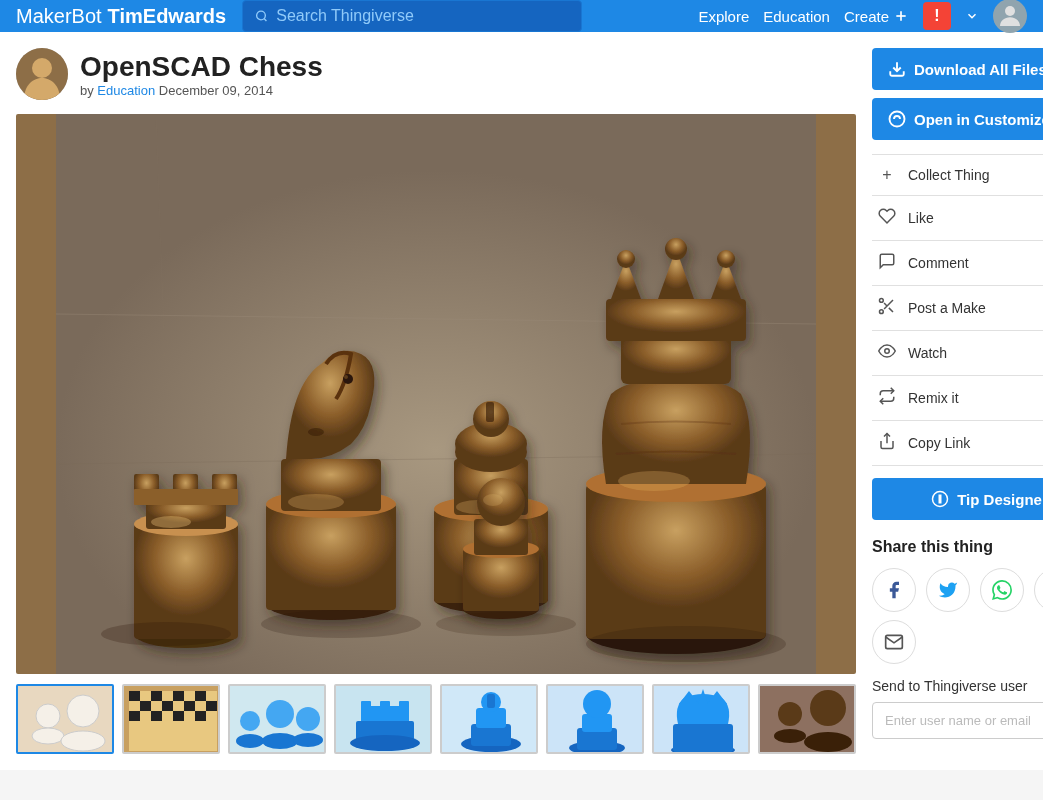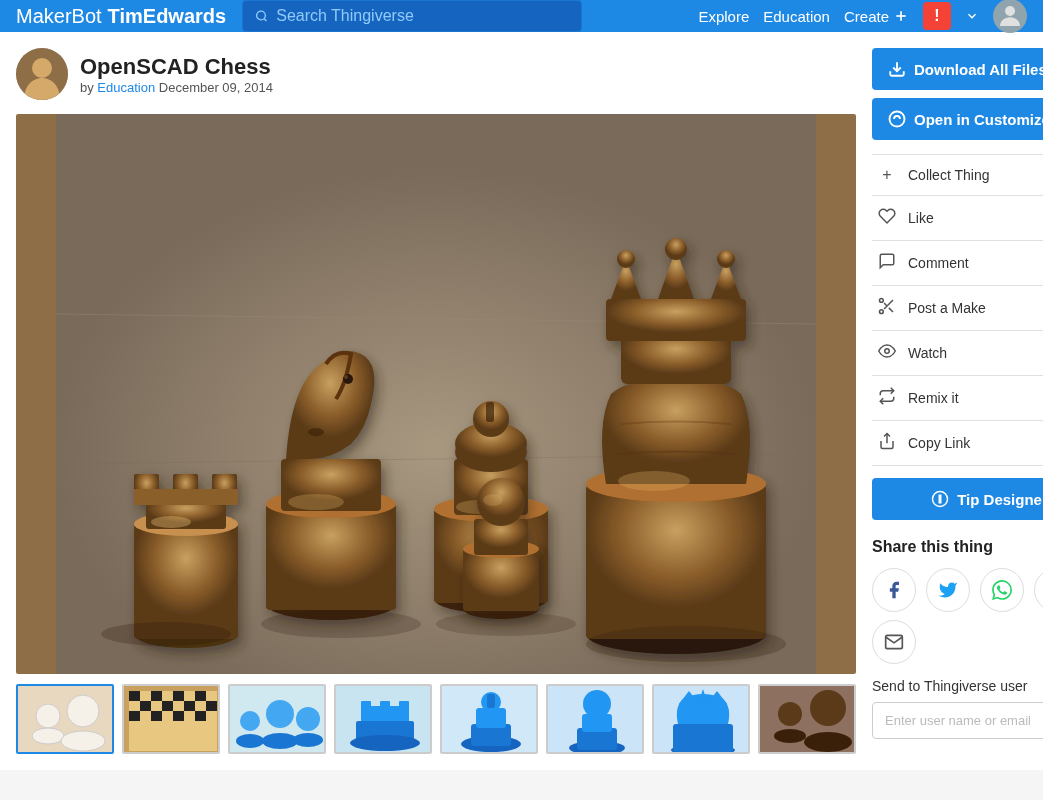--- a/index.html
+++ b/index.html
@@ -107,21 +107,21 @@
       margin-bottom: 14px;
     }
     .author-avatar {
       width: 52px;
       height: 52px;
       border-radius: 50%;
       background: #bbb;
       overflow: hidden;
       flex-shrink: 0;
     }
-    .author-info h1 { font-size: 22px; font-weight: bold; color: #222; }
+    .author-info h1 { font-size: 28px; font-weight: bold; color: #222; }
     .author-info .meta { font-size: 13px; color: #555; }
     .author-info .meta a { color: #1e88e5; text-decoration: none; }
 
     
     .main-image {
       width: 100%;
       height: 560px;
       background: #8d6e47;
       border-radius: 2px;
       position: relative;

